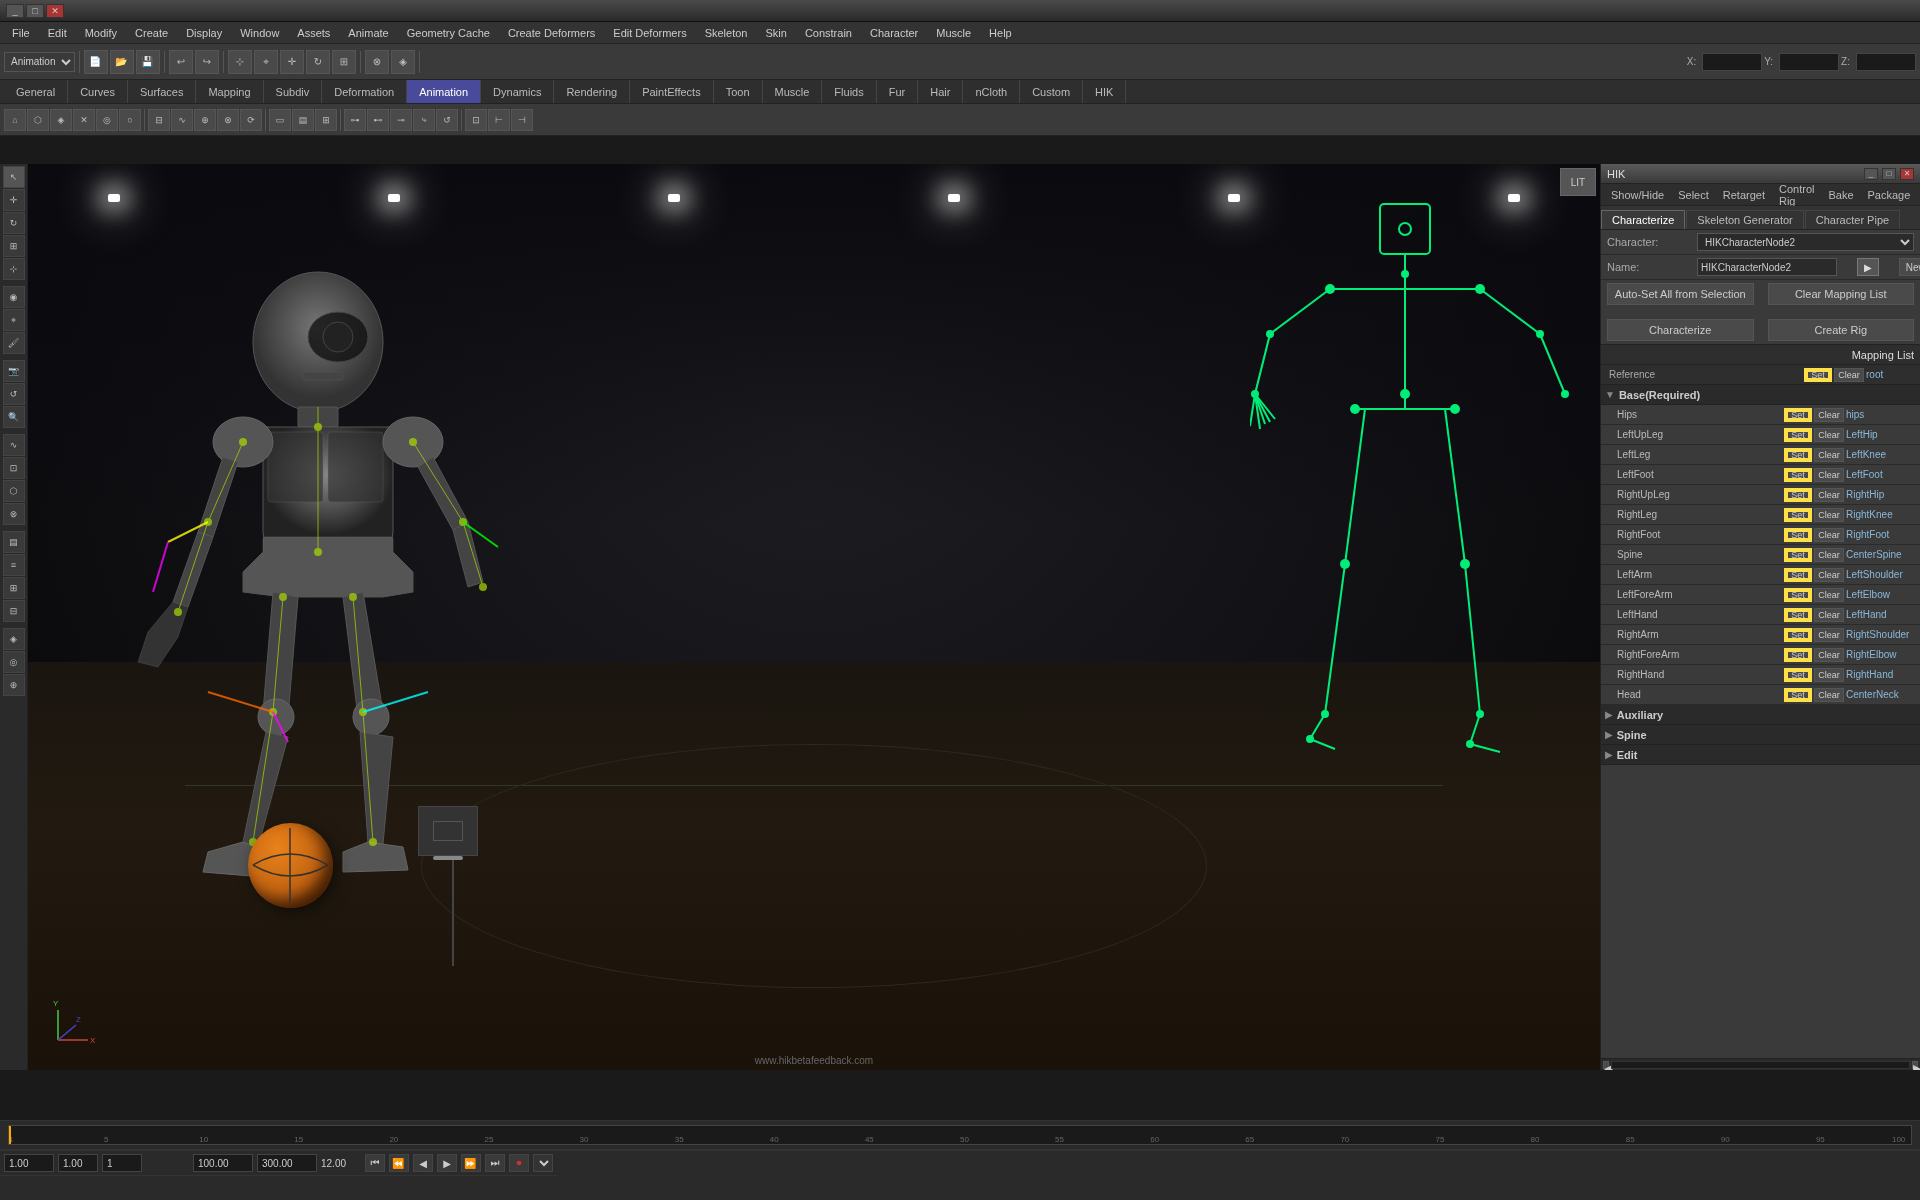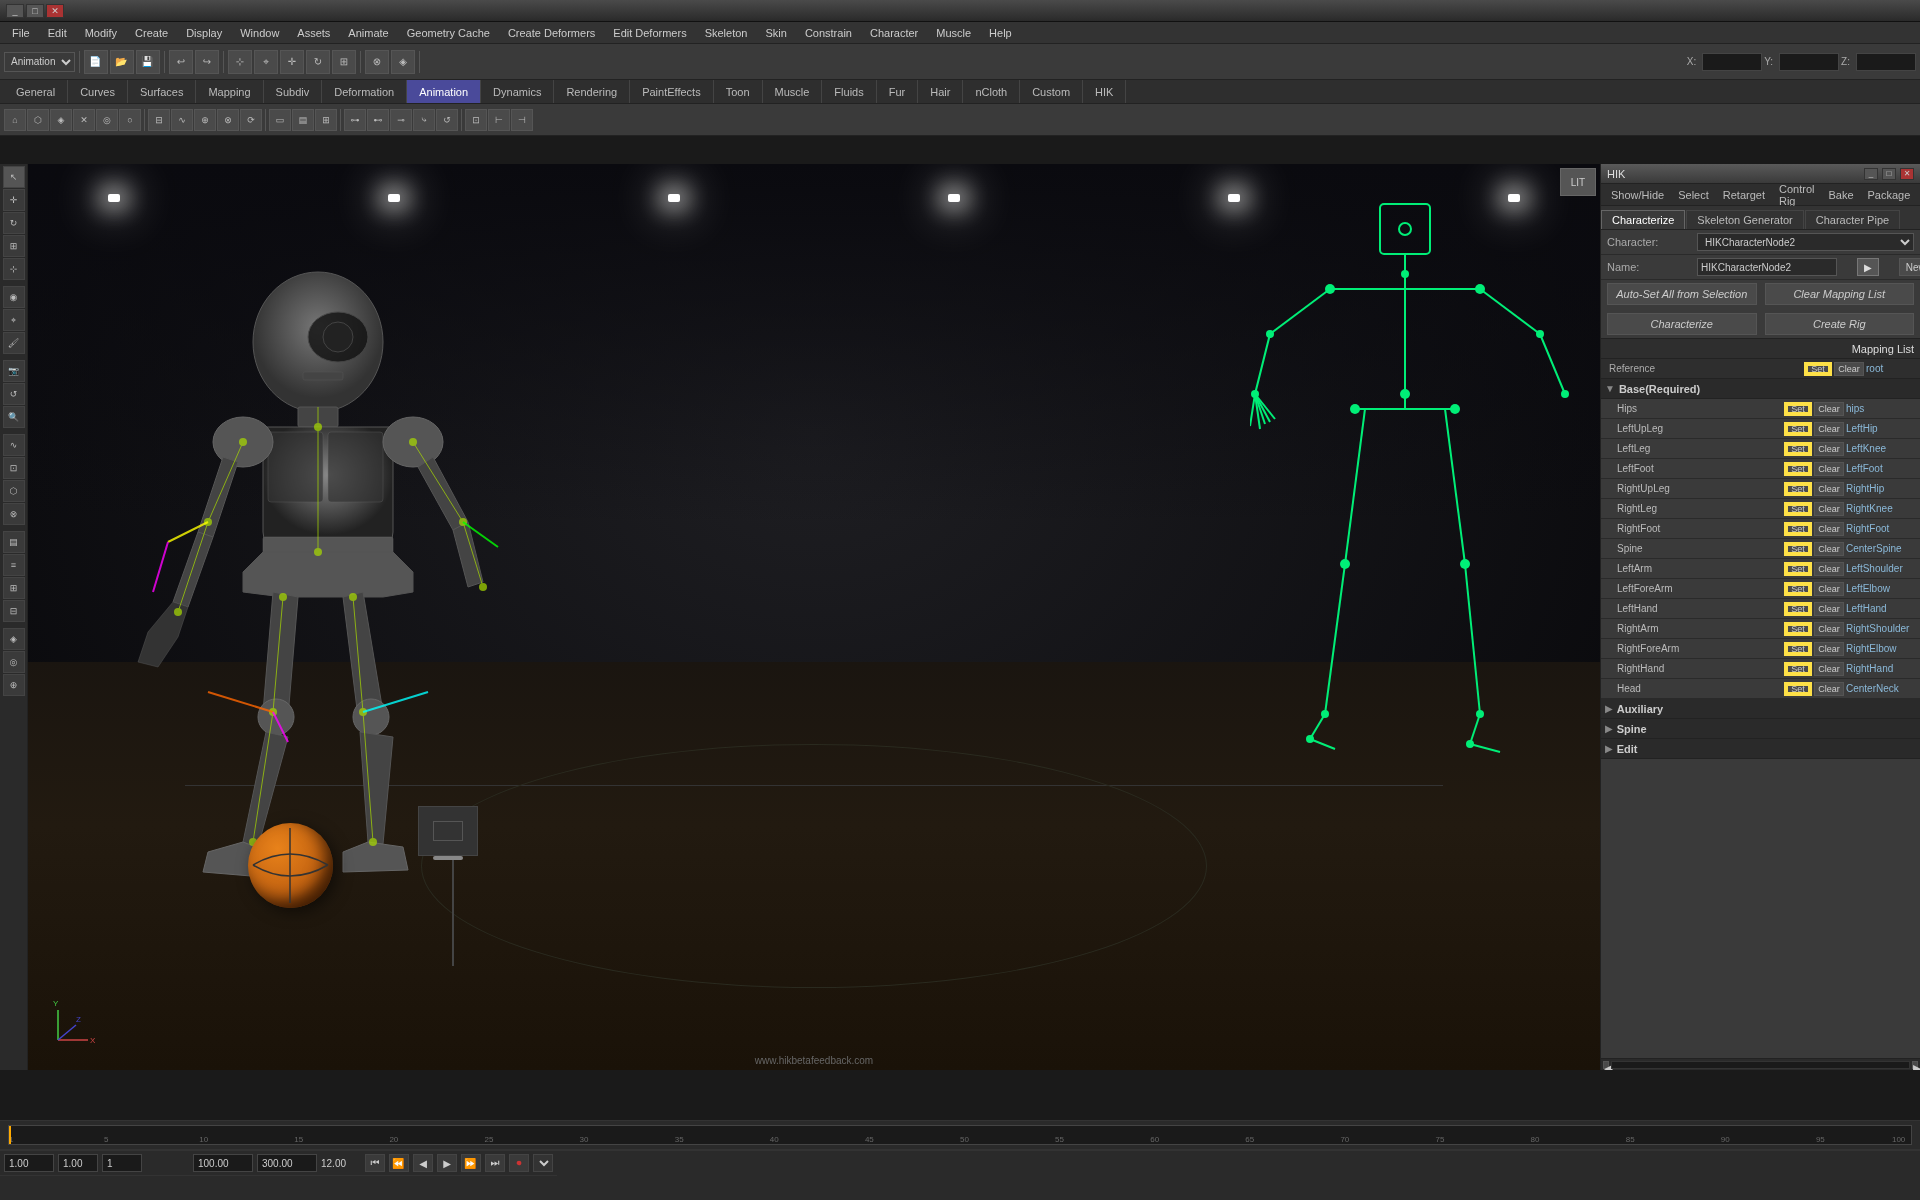--- a/index.html
+++ b/index.html
@@ -315,24 +315,23 @@
       border: 1px solid #555;
       color: #ccc;
       font-size: 10px;
       cursor: pointer;
       white-space: nowrap;
     }
 
     #hik-action-buttons {
       display: grid;
       grid-template-columns: 1fr 1fr;
-      gap: 8px;
+      gap: 14px;
       padding: 3px 6px;
       border-bottom: 1px solid #222;
-      font-style: italic;
     }
     .hik-action-btn {
       height: 22px;
       background: #4a4a4a;
       border: 1px solid #555;
       color: #ccc;
       font-size: 11px;
       cursor: pointer;
       text-align: center;
       display: flex;

